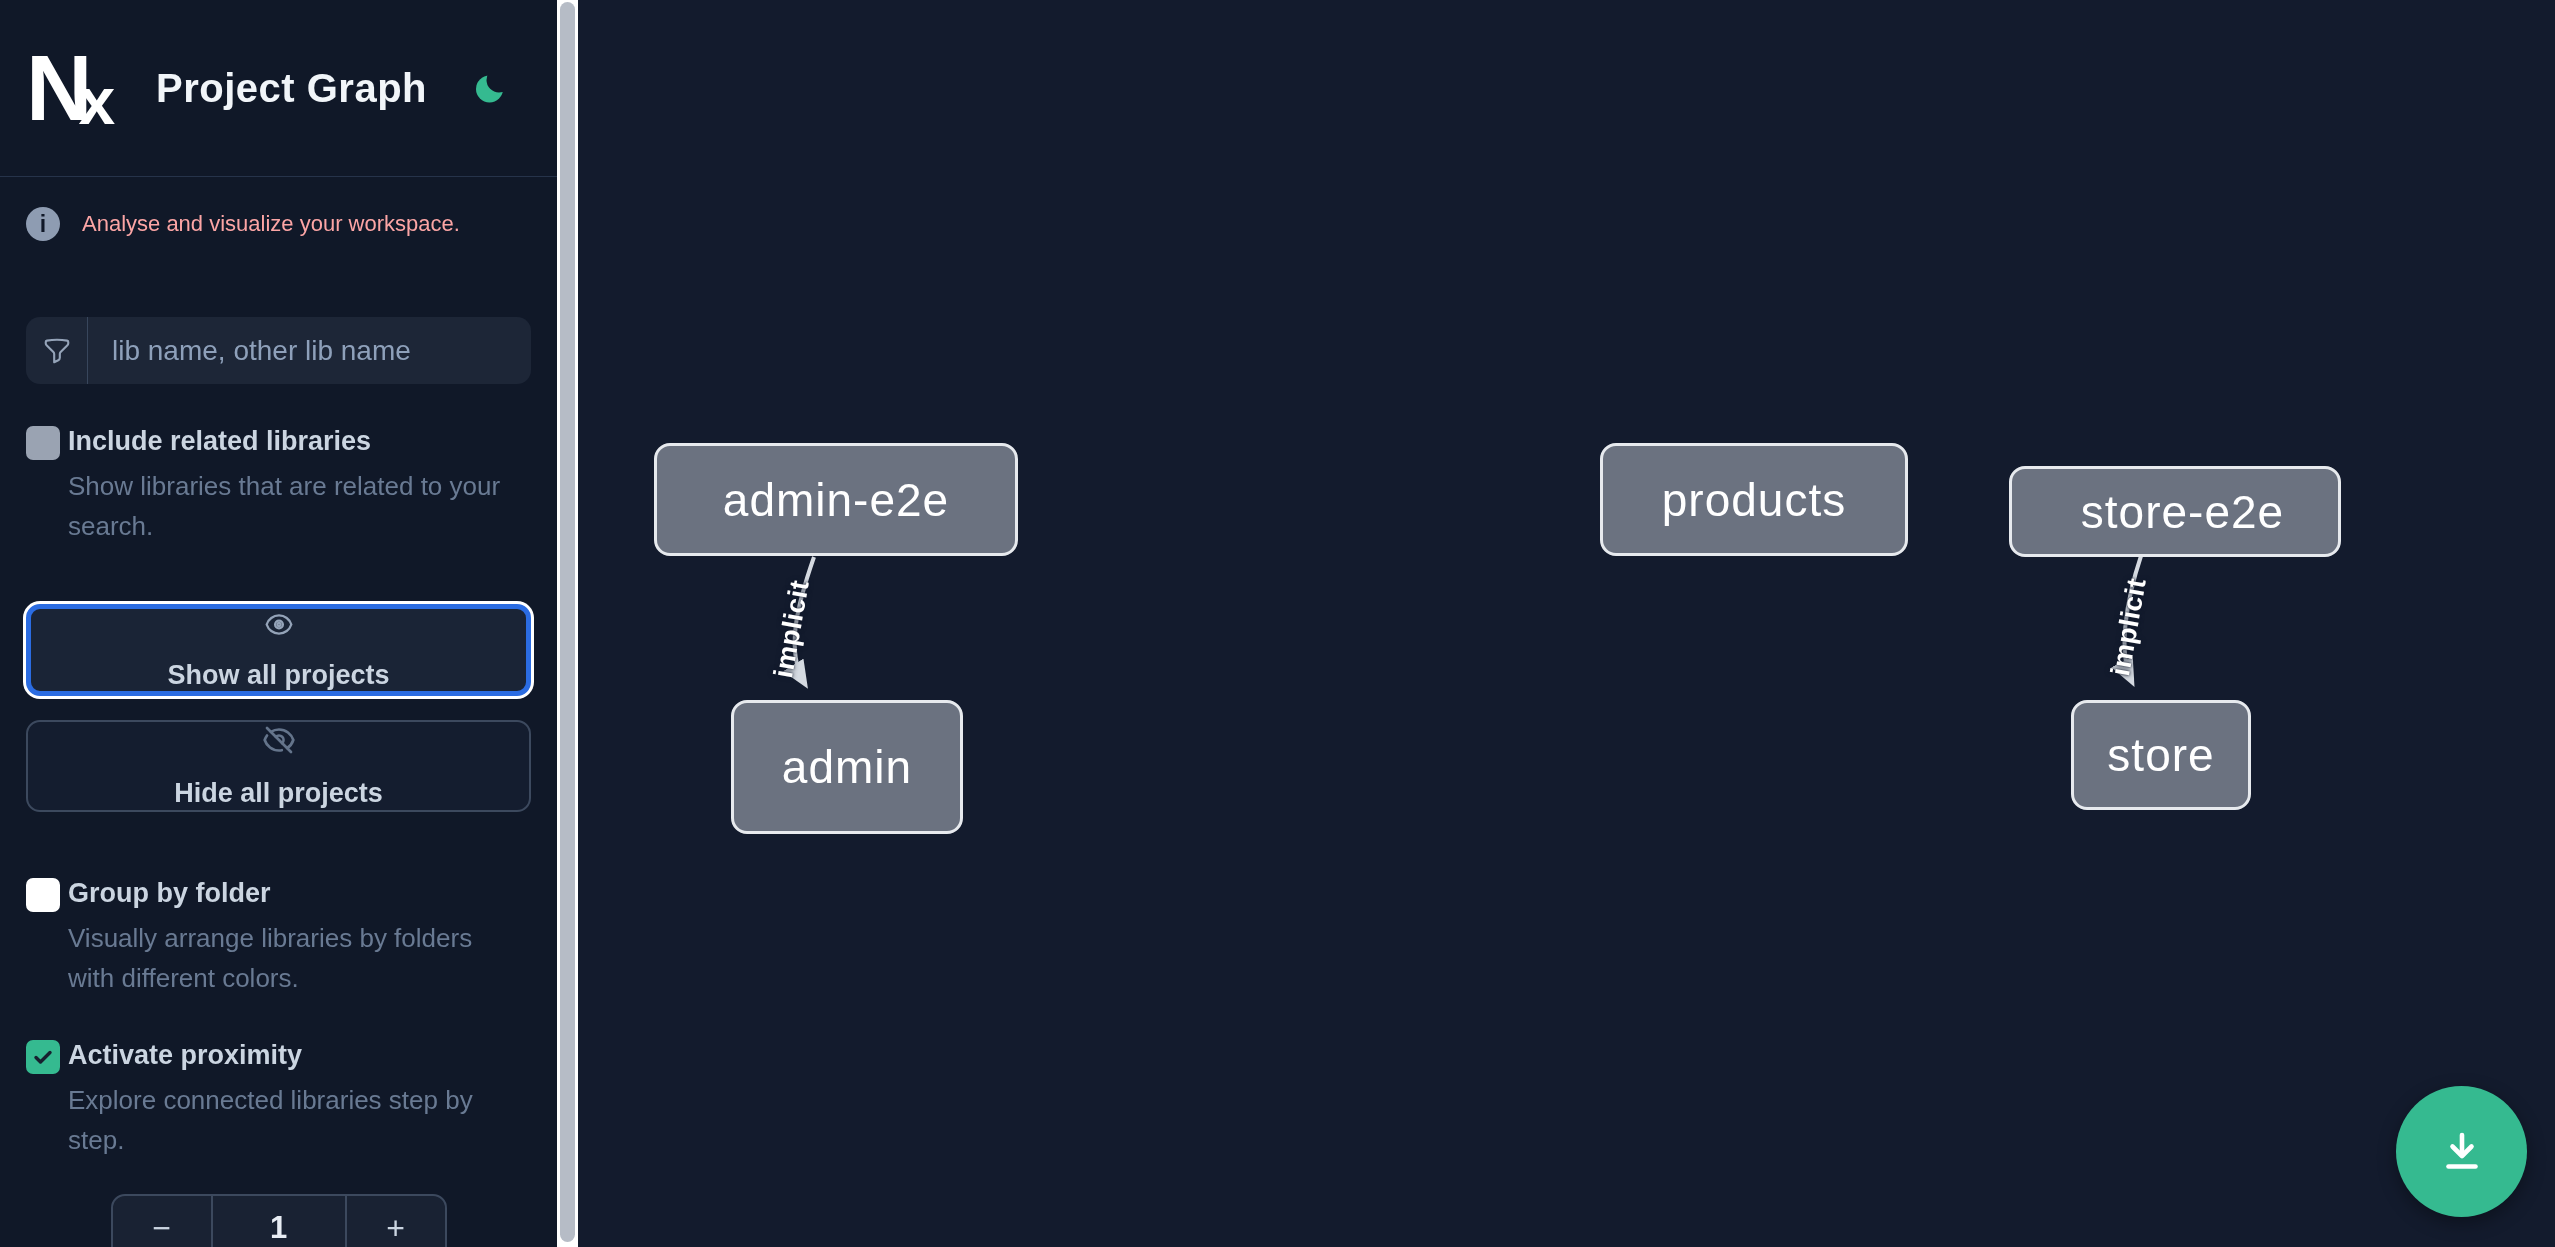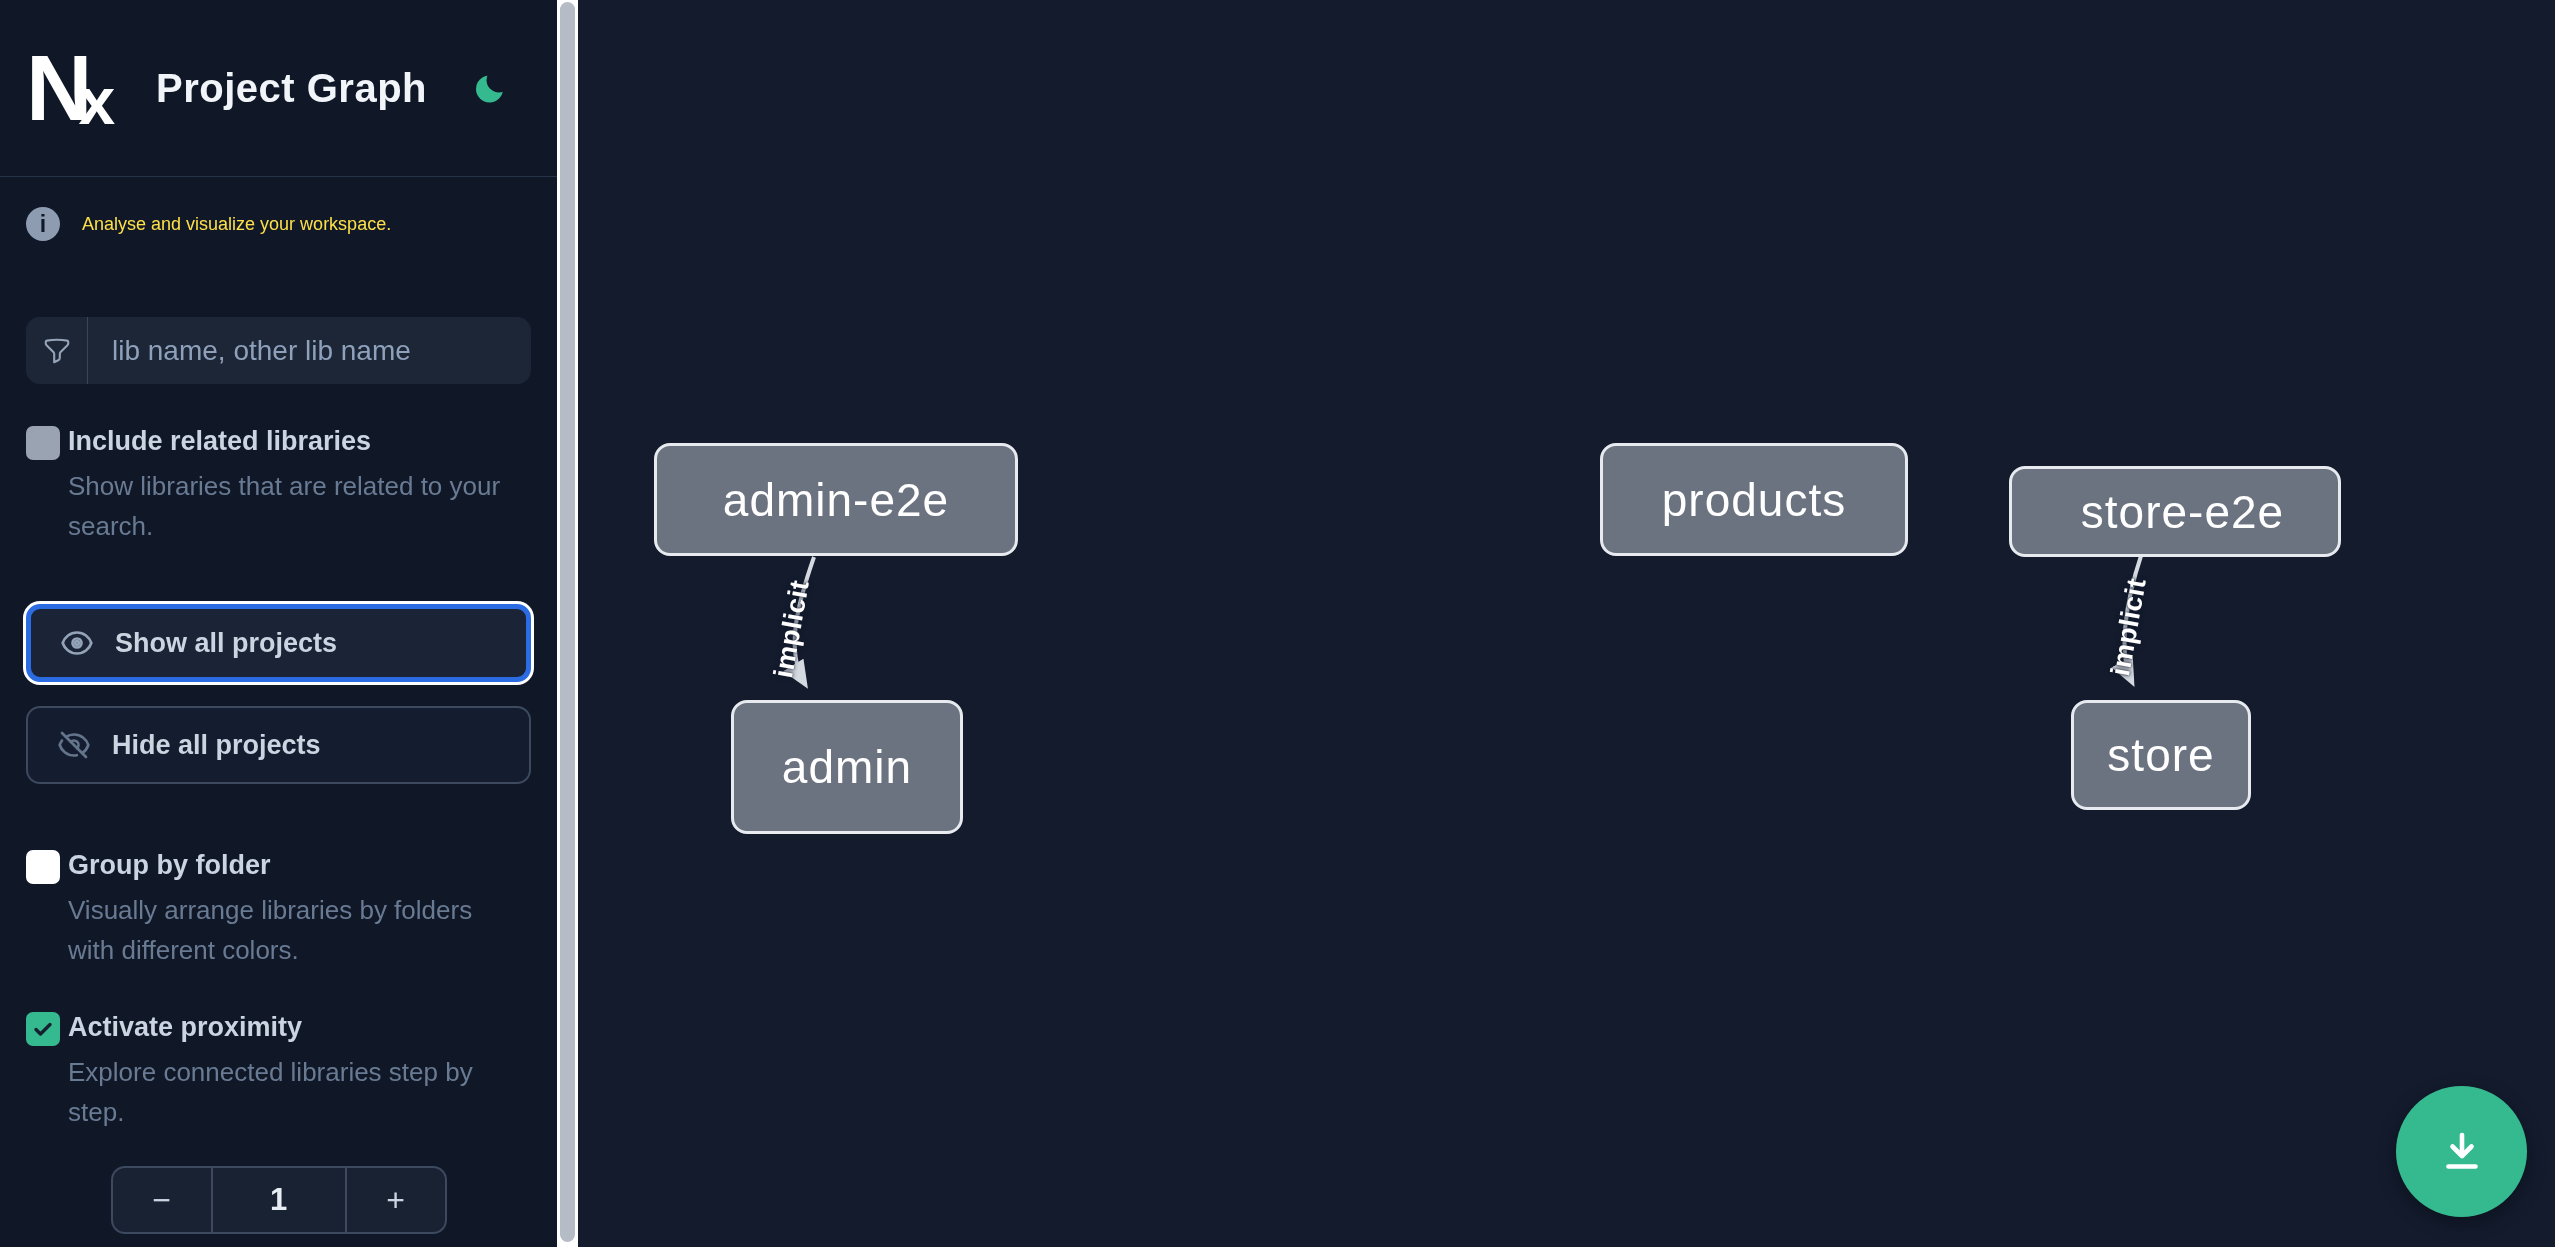--- a/index.html
+++ b/index.html
@@ -42,21 +42,21 @@
     display:flex; align-items:center; gap:22px;
     margin-top:30px; margin-bottom:76px;
   }
   .info-icon {
     width:34px; height:34px; border-radius:50%;
     background:#8e9cb2; color:#101828;
     font-weight:bold; font-size:23px;
     display:flex; align-items:center; justify-content:center;
     flex:none;
   }
-  .tagline { font-size:18px; color:#fde047; }
+  .tagline { font-size:22px; color:#fca5a5; }
 
   .search-box {
     display:flex; align-items:stretch;
     background:#1d2637; border-radius:14px;
     height:67px; overflow:hidden;
   }
   .search-icon-cell {
     width:62px; display:flex; align-items:center; justify-content:center;
     border-right:1px solid #38465c; flex:none;
   }
@@ -74,26 +74,27 @@
     display:flex; align-items:center; justify-content:center;
   }
   .cb-gray  { background:#9aa3b2; }
   .cb-white { background:#ffffff; }
   .cb-green { background:#35ba90; }
   .opt-text { margin-left:8px; }
   .opt-label { font-size:27px; font-weight:600; color:#cbd5e1; line-height:34px; }
   .opt-desc  { font-size:26px; color:#697a93; line-height:40px; margin-top:8px; width:440px; }
 
   .action-btn {
-    width:100%; height:78px; border-radius:14px;
+    width:100%; height:92px; border-radius:14px;
     background:#141d2f; border:2px solid #3c495e;
     display:flex; align-items:center;
     padding:0 28px; gap:20px; cursor:pointer;
     color:#cbd5e1; font-size:27px; font-weight:600;
     font-family:"Liberation Sans", sans-serif;
+    flex-direction:column;
   }
   .btn-show {
     margin-top:58px;
     background:#1a2436;
     border:5px solid #2b6ce2;
     box-shadow:0 0 0 3px #ffffff;
   }
   .btn-hide { margin-top:24px; }
 
   .stepper {

